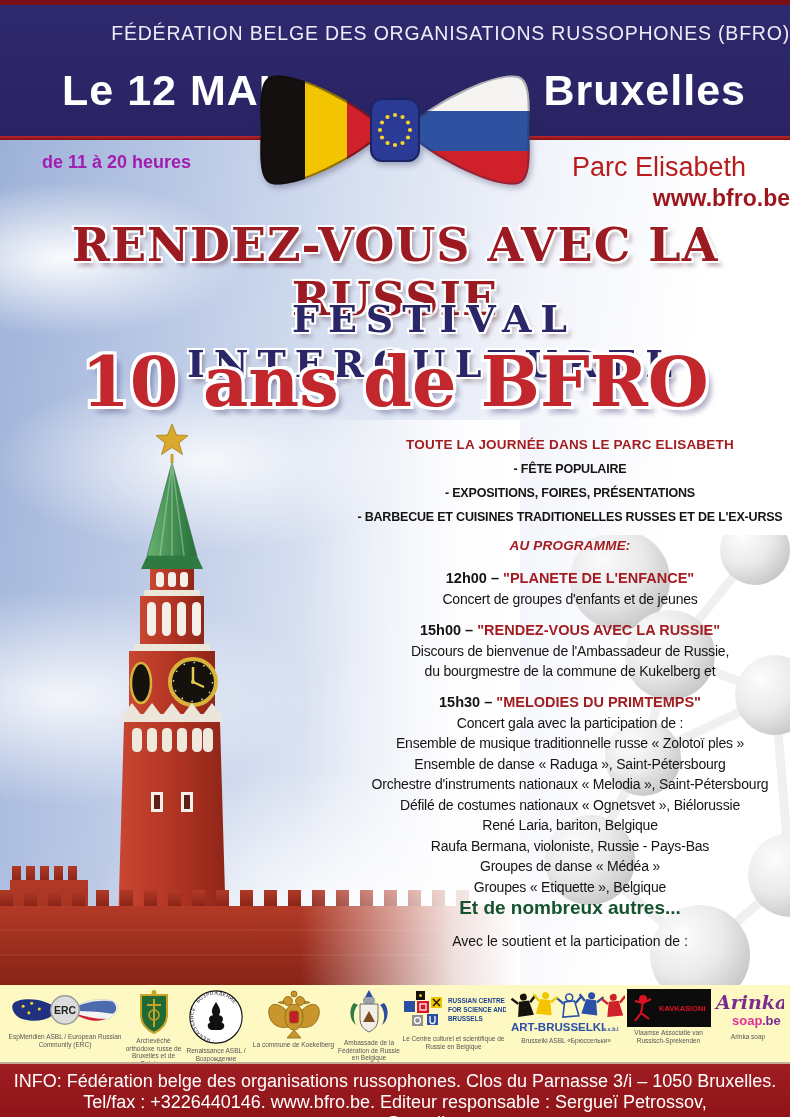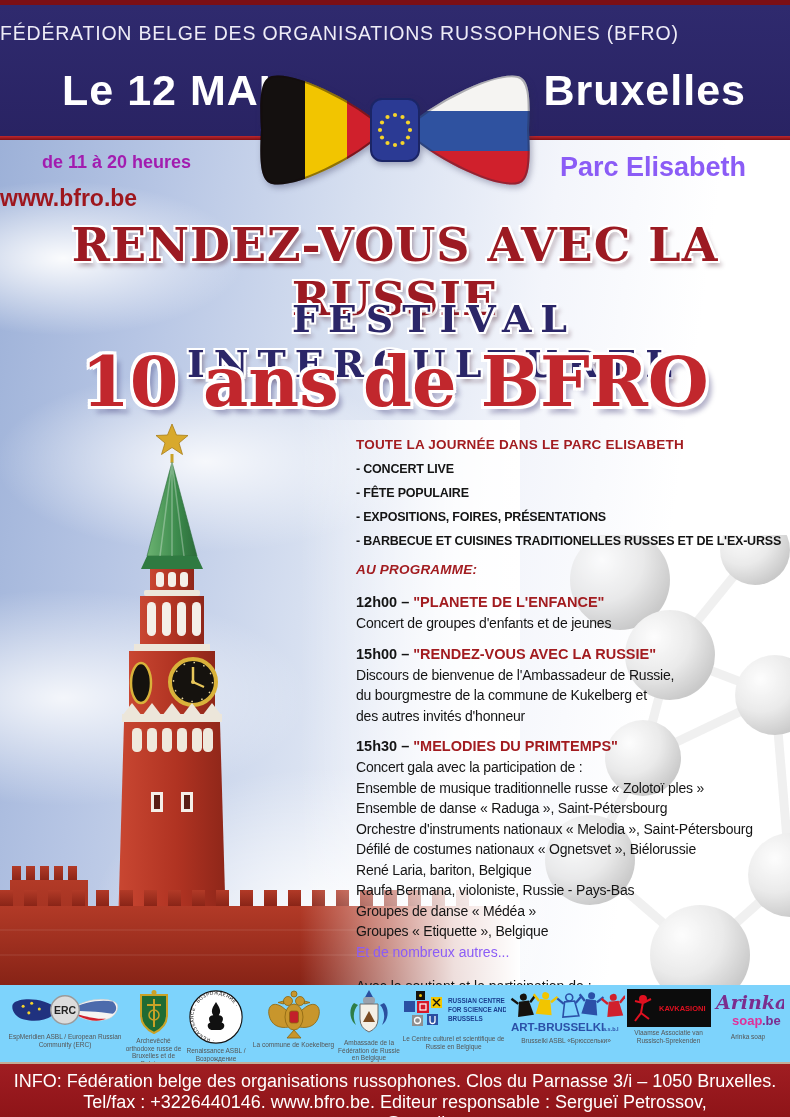--- a/index.html
+++ b/index.html
@@ -3,69 +3,69 @@
 <meta charset="utf-8">
 <style>
   html,body{margin:0;padding:0;background:#fff;}
   .poster{position:relative;width:790px;height:1117px;overflow:hidden;background:#fff;
           font-family:"Liberation Sans",sans-serif;}
   .abs{position:absolute;}
 
   
   .topline{left:0;top:0;width:790px;height:5px;background:#7c0f15;z-index:6;}
   .navy{left:0;top:5px;width:790px;height:131px;background:linear-gradient(180deg,#2f2a6e,#292363);z-index:1;}
-  .org{left:0;top:22px;width:790px;text-align:left;color:#eeecf7;font-size:19.5px;letter-spacing:.8px;z-index:2;}
+  .org{left:0;top:22px;width:790px;text-align:right;color:#eeecf7;font-size:19.5px;letter-spacing:.8px;z-index:2;}
   .date{left:62px;top:66px;color:#fff;font-size:43px;font-weight:bold;letter-spacing:1px;z-index:2;}
   .city{right:44px;top:66px;color:#fff;font-size:43px;font-weight:bold;letter-spacing:1px;z-index:2;}
   .divider{left:0;top:136px;width:790px;height:4px;background:linear-gradient(180deg,#c0272d,#7c0f15);z-index:3;}
 
   
   .sky{left:0;top:140px;width:790px;height:845px;z-index:0;background:
     radial-gradient(ellipse 260px 110px at 8% 14%, rgba(255,255,255,.95), rgba(255,255,255,0) 70%),
     radial-gradient(ellipse 300px 130px at 26% 38%, rgba(255,255,255,.85), rgba(255,255,255,0) 70%),
     radial-gradient(ellipse 340px 150px at 8% 66%, rgba(255,255,255,.85), rgba(255,255,255,0) 72%),
     radial-gradient(ellipse 320px 200px at 42% 92%, rgba(255,255,255,.9), rgba(255,255,255,0) 75%),
     linear-gradient(98deg,#9db1d8 0%,#b6c5e4 18%,#d6dff0 40%,#f3f5fb 62%,#ffffff 80%);}
 
   .hours{left:42px;top:152px;color:#a21caf;font-size:18px;font-weight:bold;z-index:4;}
-  .venue{right:44px;top:152px;color:#8b5cf6;font-size:27px;font-weight:bold;z-index:4;}
+  .venue{right:44px;top:152px;color:#b91c1c;font-size:27px;font-weight:normal;z-index:4;}
   .bowtie{left:253px;top:55px;z-index:5;filter:drop-shadow(2px 3px 3px rgba(40,40,80,.35));}
-  .website{left:0;top:185px;width:790px;text-align:left;color:#9e161d;font-size:23px;font-weight:bold;z-index:6;}
+  .website{left:0;top:185px;width:790px;text-align:right;color:#9e161d;font-size:23px;font-weight:bold;z-index:6;}
 
   
   .t-outline{text-shadow:-2px -2px 0 #fff,2px -2px 0 #fff,-2px 2px 0 #fff,2px 2px 0 #fff,
              -2px 0 0 #fff,2px 0 0 #fff,0 -2px 0 #fff,0 2px 0 #fff,4px 5px 4px rgba(70,25,40,.35);}
   .title-script{left:0;top:218px;width:790px;text-align:center;z-index:4;
     font-family:"DejaVu Serif",serif;font-weight:bold;font-size:46px;color:#9c1a22;letter-spacing:1px;}
   .title-festival{left:0;top:296px;width:790px;text-align:center;z-index:4;
     font-family:"DejaVu Serif",serif;font-weight:bold;font-size:38px;color:#2b2668;letter-spacing:9px;padding-left:39px;}
   .title-anniv{left:0;top:340px;width:790px;text-align:center;z-index:4;
     font-family:"DejaVu Serif",serif;font-weight:bold;font-size:70px;color:#c1272d;
     text-shadow:-3px -3px 0 #fff,3px -3px 0 #fff,-3px 3px 0 #fff,3px 3px 0 #fff,
     -3px 0 0 #fff,3px 0 0 #fff,0 -3px 0 #fff,0 3px 0 #fff,6px 7px 5px rgba(43,38,104,.35);}
 
   
   .kremlin{left:0;top:420px;z-index:2;}
   .atomium{right:0;top:535px;z-index:1;opacity:.55;}
 
   
   .program{left:356px;top:433px;width:428px;z-index:3;color:#141414;}
-  .program p{margin:0;}
+  .program p{margin:0;text-align:center;}
   .red-head{color:#a21c20;font-size:13.5px;font-weight:bold;line-height:24px;letter-spacing:.2px;}
   .item-line{font-size:12.5px;font-weight:bold;line-height:24px;letter-spacing:-.2px;}
   .program-label{margin-top:5px !important;font-style:italic;}
   .event{margin-top:10px;}
   .event-head{font-size:14.5px;font-weight:bold;line-height:21px;}
   .event-head .r{color:#a21c20;}
   .pline{font-size:14px;line-height:20.5px;letter-spacing:-.2px;}
-  .more{color:#8b5cf6;font-size:14px;font-weight:normal;line-height:21px;}
+  .more{color:#14532d;font-size:19px;font-weight:bold;line-height:21px;}
   .support{font-size:14px;line-height:20px;margin-top:13px !important;}
 
   
-  .logos{left:0;top:985px;width:790px;height:77px;background:#7dd3fc;z-index:5;
+  .logos{left:0;top:985px;width:790px;height:77px;background:#fef9c3;z-index:5;
          display:flex;align-items:flex-start;justify-content:space-between;padding:4px 6px 0;box-sizing:border-box;}
   .logo-cell{display:flex;flex-direction:column;align-items:center;margin:0;flex:0 0 auto;}
   .logo-cell figcaption{font-size:6.5px;color:#555;text-align:center;line-height:7.5px;margin-top:2px;}
   .c0{width:118px}.c1{width:56px}.c2{width:66px}.c3{width:86px}.c4{width:62px}
   .c5{width:104px}.c6{width:118px}.c7{width:84px}.c8{width:72px}
 
   
   .footer{left:0;top:1062px;width:790px;height:55px;z-index:6;
     background:linear-gradient(180deg,#a01d22 0%,#8e1418 100%);border-top:2px solid #c3ab97;
     color:#fff;text-align:center;box-sizing:border-box;padding-top:7px;}
@@ -272,42 +272,40 @@
       <line x1="0" y1="510" x2="520" y2="510" stroke="rgba(255,255,255,.12)"></line>
       <line x1="0" y1="535" x2="520" y2="535" stroke="rgba(255,255,255,.12)"></line>
     </g>
     <rect x="300" y="0" width="220" height="565" fill="url(#fadeR)"></rect>
   </svg>
 
   <section class="abs program">
     <p class="red-head">TOUTE LA JOURNÉE DANS LE PARC ELISABETH</p>
     <div>
 
-    <p class="item-line">- CONCERT LIVE</p>
         <p class="item-line">- FÊTE POPULAIRE</p>
         <p class="item-line">- EXPOSITIONS, FOIRES, PRÉSENTATIONS</p>
         <p class="item-line">- BARBECUE ET CUISINES TRADITIONELLES RUSSES ET DE L'EX-URSS</p>
       </div>
     <p class="red-head program-label">AU PROGRAMME:</p>
 
     <div class="event">
       <p class="event-head"><span class="t">12h00 –</span> <span class="r">"PLANETE DE L'ENFANCE"</span></p>
       <div>
 
       <p class="pline">Concert de groupes d'enfants et de jeunes</p>
         </div>
     </div>
 
     <div class="event">
       <p class="event-head"><span class="t">15h00 –</span> <span class="r">"RENDEZ-VOUS AVEC LA RUSSIE"</span></p>
       <div>
 
       <p class="pline">Discours de bienvenue de l'Ambassadeur de Russie,</p>
           <p class="pline">du bourgmestre de la commune de Kukelberg et</p>
-          <p class="pline">des autres invités d'honneur</p>
         </div>
     </div>
 
     <div class="event">
       <p class="event-head"><span class="t">15h30 –</span> <span class="r">"MELODIES DU PRIMTEMPS"</span></p>
       <div>
 
       <p class="pline">Concert gala avec la participation de :</p>
           <p class="pline">Ensemble de musique traditionnelle russe « Zolotoï ples »</p>
           <p class="pline">Ensemble de danse « Raduga », Saint-Pétersbourg</p>

